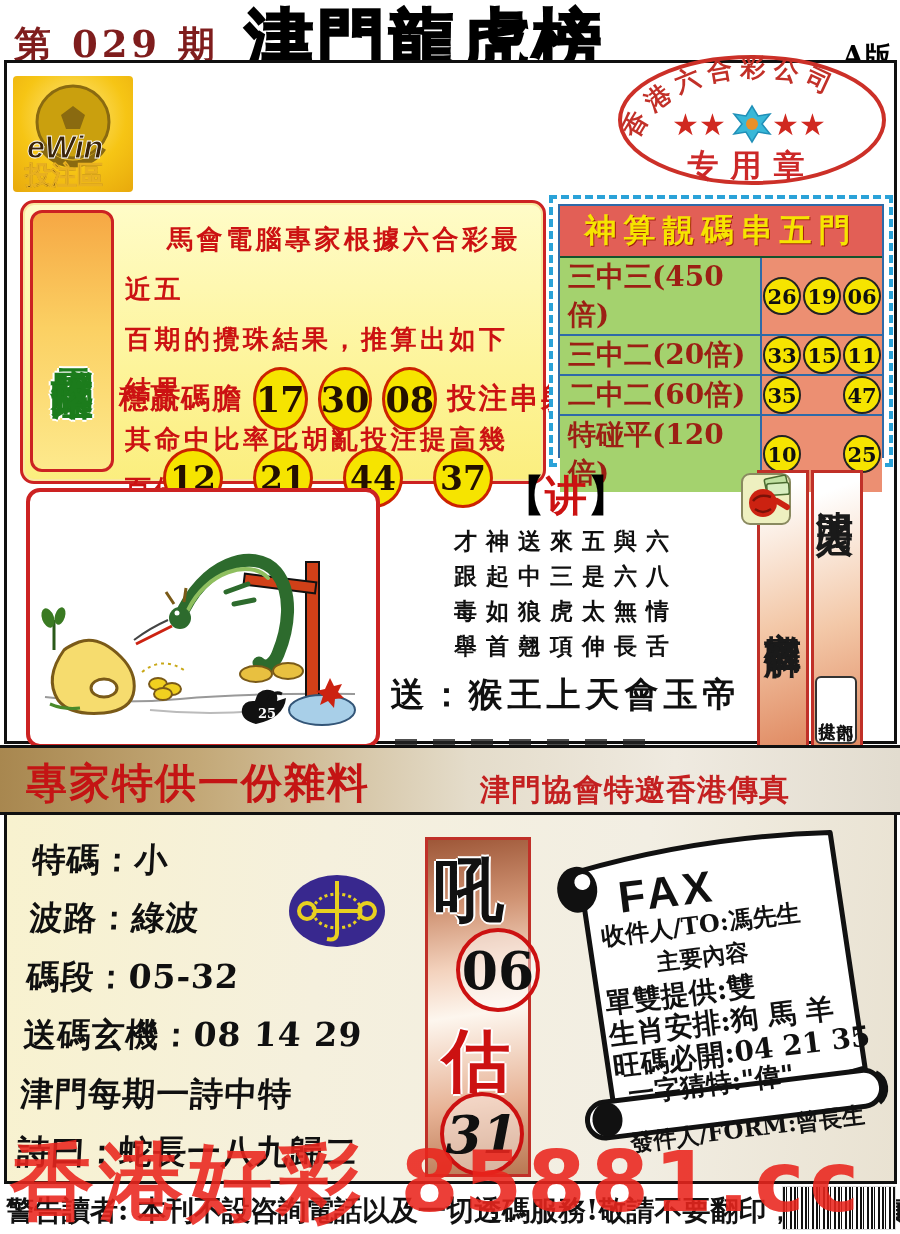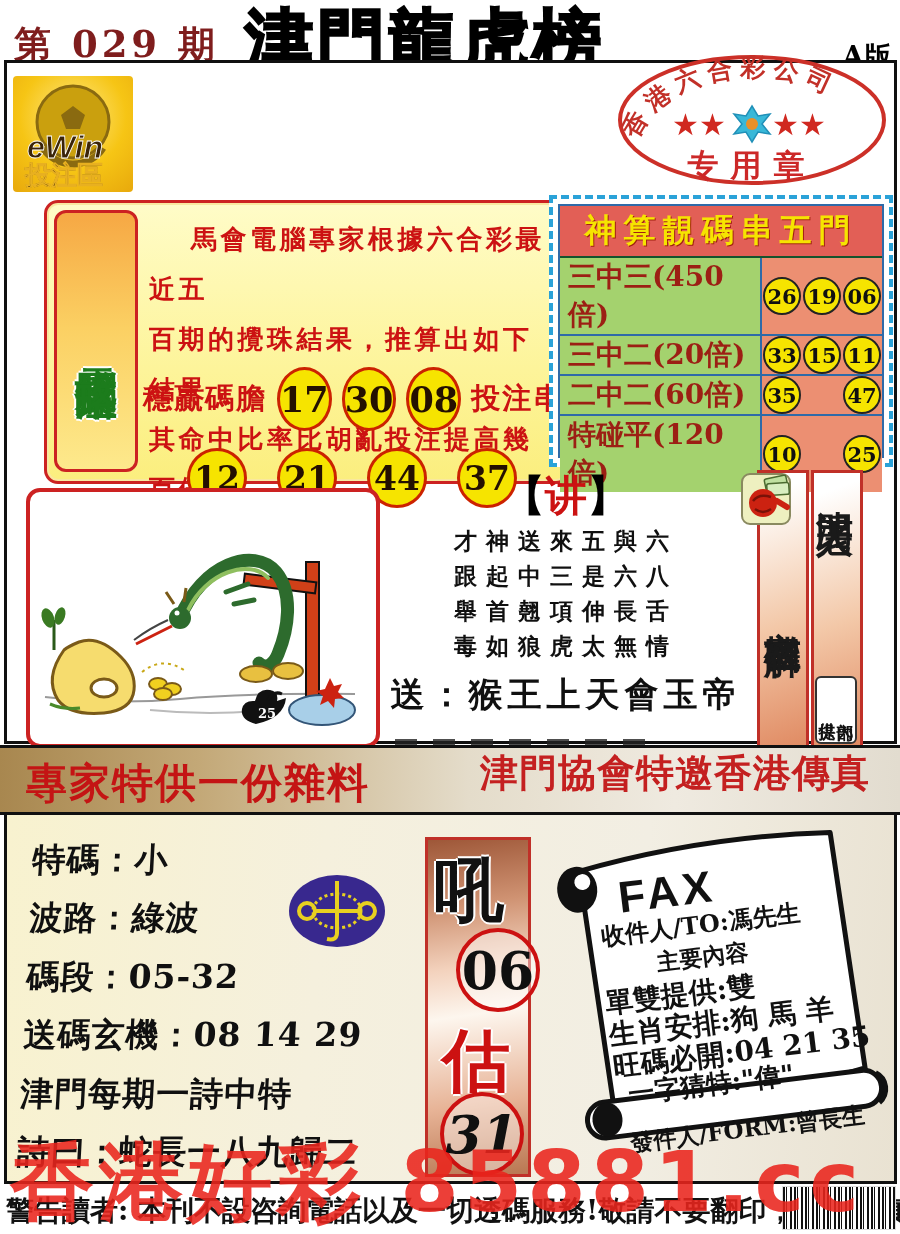--- a/index.html
+++ b/index.html
@@ -8,29 +8,29 @@
   
   .issue{position:absolute;left:14px;top:20px;font-size:37px;font-weight:bold;color:#7f1d1d;letter-spacing:4px;font-family:"DejaVu Serif",serif;}
   .main-title{position:absolute;left:200px;top:-4px;width:450px;text-align:center;font-size:68px;font-weight:900;color:#000;letter-spacing:4px;-webkit-text-stroke:2.5px #000;font-family:"DejaVu Serif",serif;}
   .edition{position:absolute;right:8px;top:38px;font-size:28px;font-weight:bold;color:#000;}
   .stamp{position:absolute;left:612px;top:50px;width:280px;height:142px;z-index:6;}
   
   .top-frame{position:absolute;left:4px;top:60px;width:887px;height:678px;border:3px solid #101010;background:#fff;}
   .mid-banner{position:absolute;left:0px;top:745px;width:900px;height:64px;border-top:3px solid #101010;border-bottom:3px solid #101010;
       background:linear-gradient(90deg,#a8874f 0%,#c3a877 22%,#e4dcca 52%,#efeae0 75%,#e2dccf 100%);}
   .mid-banner .left-t{position:absolute;left:26px;top:8px;font-size:41px;font-weight:bold;color:#c41414;letter-spacing:2px;}
-  .mid-banner .right-t{position:absolute;left:480px;top:0;font-size:38px;font-weight:bold;color:#c42020;letter-spacing:1px;font-family:Liberation Mono, monospace;}
+  .mid-banner .right-t{position:absolute;left:480px;top:22px;font-size:30px;font-weight:bold;color:#c42020;letter-spacing:1px;font-family:Liberation Mono, monospace;}
   .bottom-frame{position:absolute;left:4px;top:812px;width:887px;height:366px;border:3px solid #101010;
       background:linear-gradient(95deg,#f8f2cf 0%,#f5f0dd 35%,#f2eee3 70%,#e9e2d2 100%);overflow:visible;}
   
   .ewin{position:absolute;left:13px;top:76px;width:120px;height:116px;border-radius:4px;
       background:radial-gradient(circle at 50% 35%,#ffe988 0%,#f6c515 55%,#e8a90c 100%);overflow:hidden;}
   
   .strategy{position:absolute;left:20px;top:200px;width:520px;height:278px;border:3px solid #cc2222;border-radius:14px;
-      background:linear-gradient(180deg,#fffcc8 0%,#fdf49a 60%,#fbee7e 100%);box-shadow:0 0 0 2px #f9e8a0 inset;margin-left:24px;}
+      background:linear-gradient(180deg,#fffcc8 0%,#fdf49a 60%,#fbee7e 100%);box-shadow:0 0 0 2px #f9e8a0 inset;}
   .strategy-label{position:absolute;left:7px;top:7px;width:78px;height:256px;border:3px solid #cc2222;border-radius:12px;
       background:linear-gradient(180deg,#f6a844 0%,#fbd063 45%,#fde98c 100%);
       writing-mode:vertical-rl;text-orientation:upright;display:flex;align-items:center;justify-content:center;
       font-size:42px;font-weight:900;color:#1c7c1c;letter-spacing:2px;
       text-shadow:-2px 0 #fff,2px 0 #fff,0 -2px #fff,0 2px #fff;}
   .strategy-text{position:absolute;left:102px;top:12px;width:408px;color:#cc1212;font-weight:bold;font-size:26px;line-height:1.92;letter-spacing:3.5px;}
   .strategy-text .ln1{text-indent:42px;}
   .strat-row1{position:absolute;left:96px;top:164px;width:420px;display:flex;align-items:center;gap:10px;}
   .strat-row1 .rlabel{font-size:29px;font-weight:bold;color:#cc1212;letter-spacing:2px;white-space:nowrap;}
   .strat-row2{position:absolute;left:140px;top:245px;width:360px;display:flex;align-items:center;gap:30px;}
@@ -237,22 +237,22 @@
         <path d="M238,208 q6,-10 14,-6" stroke="#111" stroke-width="3" fill="none"></path>
         <text x="228" y="226" font-size="13" font-weight="bold" fill="#fff">25</text>
       </g>
     </svg>
   </div>
 
   <div class="poem">
     <div class="poem-title"><span>【</span><span class="red">讲</span><span>】</span></div>
     <div class="poem-line">才神送來五與六</div>
     <div class="poem-line">跟起中三是六八</div>
+    <div class="poem-line">毒如狼虎太無情</div>
     <div class="poem-line">舉首翹項伸長舌</div>
-    <div class="poem-line">毒如狼虎太無情</div>
     <div class="poem-gift">送：猴王上天會玉帝</div>
   </div>
   <div class="clipped-frag">
     <i></i><i></i><i></i><i></i><i></i><i></i><i></i>
   </div>
 
   <div class="seal-icon">
     <svg width="52" height="56" viewBox="0 0 52 56">
       <rect x="1" y="3" width="48" height="50" rx="8" fill="#eef0c0" stroke="#8a8a60" stroke-width="2"></rect>
       <rect x="24" y="6" width="22" height="12" rx="2" fill="#bfe0a0" stroke="#4a6a30" stroke-width="1.5" transform="rotate(-12 35 12)"></rect>

